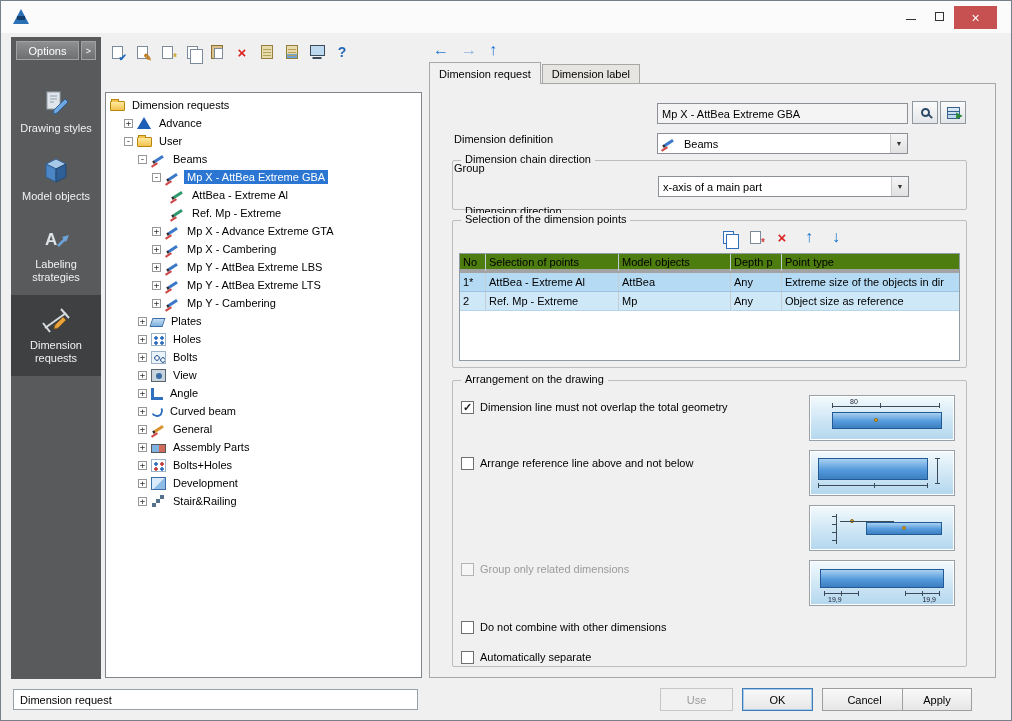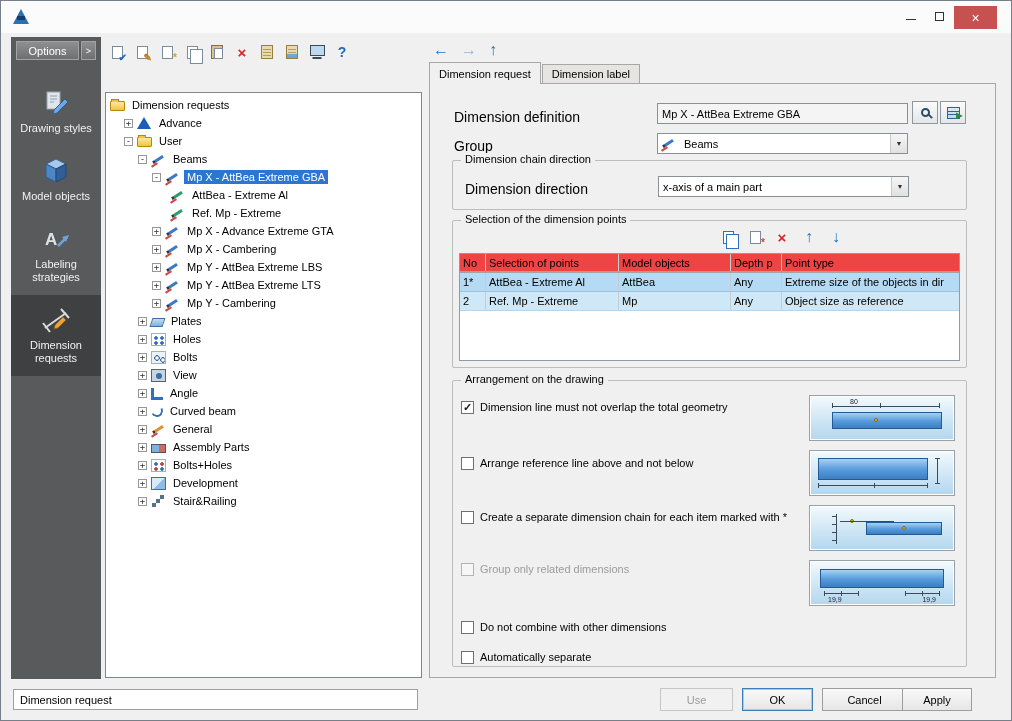--- a/index.html
+++ b/index.html
@@ -114,32 +114,32 @@
   .tico.curved { width:12px; height:12px; border:2px solid #2f6fbe; border-radius:50%; border-top-color:transparent; border-left-color:transparent; transform:rotate(15deg); }
   .tico.assembly { background:linear-gradient(90deg,#7fb2e0 50%,#d06a5a 50%); border:1px solid #555; height:9px; margin-top:2px; }
   .tico.development { border:1px solid #3c6ea8; background:linear-gradient(135deg,#d9eafa 50%,#8fbce6 50%); }
   .tico.stair::before { content:""; position:absolute; left:1px; bottom:1px; width:4px; height:4px; background:#56718b; box-shadow:4px -4px 0 #56718b, 8px -8px 0 #56718b; }
 
   
   .tabs { position:absolute; left:428px; top:61px; height:21px; display:flex; align-items:flex-end; z-index:5; }
   .tab { height:19px; display:flex; align-items:center; padding:0 9px; border:1px solid #a7a7a7; border-bottom:none; background:#e7e5e2; margin-right:1px; }
   .tab.active { height:22px; background:#f0f0f0; margin-bottom:-1px; position:relative; z-index:6; }
   .panel { position:absolute; left:428px; top:82px; width:567px; height:595px; background:#f0f0f0; border:1px solid #a7a7a7; }
-  .lbl { position:absolute; font-size:14px; white-space:nowrap; }
+  .lbl { position:absolute; font-size:11px; white-space:nowrap;margin-top:24px; }
   .gb { position:absolute; border:1px solid #bdbdbd; border-radius:2px; }
   .gb-title { position:absolute; top:-8px; left:8px; background:#f0f0f0; padding:0 4px; font-size:11px; }
   .pt-tools { position:absolute; right:120px; top:6px; display:flex; gap:7px; }
 
   
   .ptable { position:absolute; left:6px; top:32px; width:501px; height:108px; background:#fff; border:1px solid #8f9ba5; overflow:hidden; }
   .prow { display:flex; height:19px; line-height:18px; }
   .prow .c { padding:0 3px; white-space:nowrap; overflow:hidden; border-right:1px solid #c3cdd5; flex:none; }
   .prow .c4 { flex:1; border-right:none; }
   .c0 { width:26px; } .c1 { width:133px; } .c2 { width:112px; } .c3 { width:51px; }
-  .phead { background:#ef4444; border-bottom:2px solid #a3a3a3; }
+  .phead { background:#4d7c0f; border-bottom:4px solid #a3a3a3;align-items:center; }
   .r1 { background:#b5daf3; border-bottom:1px solid #9cc4e2; }
   .r2 { background:#cfe8f8; border-bottom:1px solid #b4d5ec; }
 
   
   .cbrow { position:absolute; display:flex; align-items:flex-start; gap:6px; width:345px; line-height:13px; }
   .cb { width:13px; height:13px; background:#fff; border:1px solid #707070; flex:none;
         display:flex; align-items:center; justify-content:center; font-size:11px; font-weight:bold; color:#1d1d1d; }
   .cbrow.disabled { color:#9b9b9b; }
   .cbrow.disabled .cb { border-color:#b4b4b4; background:#f6f6f6; }
   .thumb { position:absolute; left:356px; width:146px; height:46px; border:1px solid #98a0a8;
@@ -486,24 +486,20 @@
       <div class="cbrow" style="left:8px;top:20px">
         <span class="cb">
             <span>✓</span>
           </span>
         <span>Dimension line must not overlap the total geometry</span>
       </div>
       <div class="cbrow" style="left:8px;top:76px">
         <span class="cb"></span>
         <span>Arrange reference line above and not below</span>
       </div>
-      <div class="cbrow" style="left:8px;top:130px">
-        <span class="cb"></span>
-        <span>Create a separate dimension chain for each item marked with *</span>
-      </div>
       <div class="cbrow" style="left:8px;top:240px">
         <span class="cb"></span>
         <span>Do not combine with other dimensions</span>
       </div>
       <div class="cbrow disabled" style="left:8px;top:182px">
         <span class="cb"></span>
         <span>Group only related dimensions</span>
       </div>
       <div class="cbrow" style="left:8px;top:270px">
         <span class="cb"></span>

